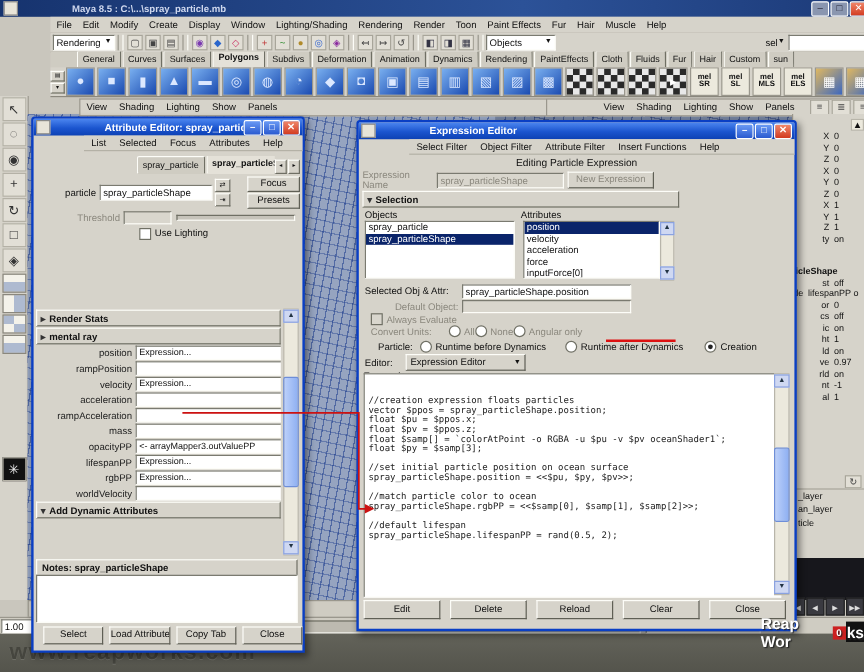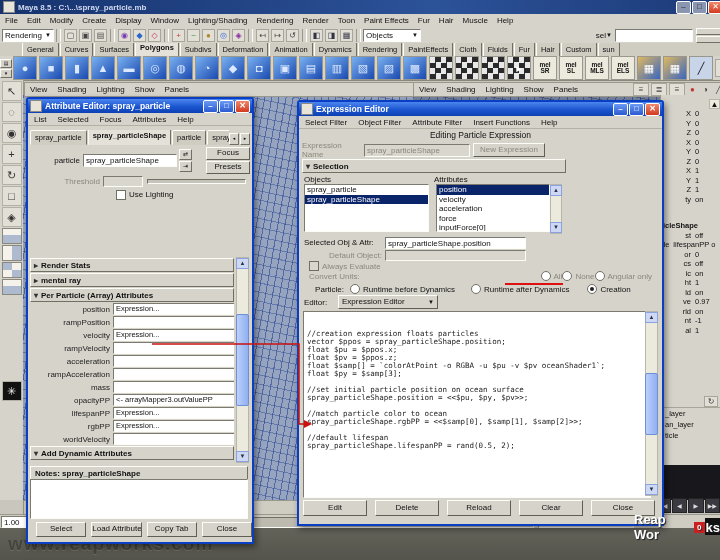--- a/index.html
+++ b/index.html
@@ -1,20 +1,20 @@
 <!DOCTYPE html>
 <html><head>
 <meta charset="utf-8">
 <style>
   html,body{margin:0;padding:0;}
   body{font-family:"Liberation Sans",sans-serif;background:#555;}
   #screen{position:relative;width:720px;height:560px;background:#c9c6bd;overflow:hidden;font-size:8px;color:#111;}
   .a{position:absolute;}
   .f{display:flex;align-items:center;}
-  .nw{white-space:nowrap;overflow:hidden;}
+  .nw{white-space:nowrap;overflow:hidden;margin-left:42px;}
   
   .up{background:#d6d3ca;border:1px solid;border-color:#fdfdf8 #6f6f64 #6f6f64 #fdfdf8;}
   .dn{background:#d6d3ca;border:1px solid;border-color:#6f6f64 #fdfdf8 #fdfdf8 #6f6f64;}
   .fld{background:#fff;border:1px solid;border-color:#7a7a70 #fdfdf8 #fdfdf8 #7a7a70;font-size:8px;line-height:11px;padding:0 2px;overflow:hidden;white-space:nowrap;}
   .gfld{background:#d9d6cd;color:#8b887e;}
   .btn{background:#d6d3ca;border:1px solid;border-color:#fdfdf8 #5f5f55 #5f5f55 #fdfdf8;text-align:center;font-size:8px;line-height:12px;overflow:hidden;white-space:nowrap;cursor:default;}
   .gtxt{color:#8b887e;}
   
   .win{position:absolute;border:2px solid #0a3fc4;background:#d6d3ca;box-shadow:2px 3px 6px rgba(0,0,0,.45);border-radius:3px 3px 0 0;}
   .wtitle{height:14px;background:linear-gradient(180deg,#4c86f0 0%,#1b55cf 55%,#0d41b4 100%);color:#fff;font-weight:bold;font-size:8.5px;display:flex;align-items:center;padding:0 2px;border-radius:1px 1px 0 0;}
@@ -661,45 +661,37 @@
           <div class="sec">
             <span class="arr"></span>
             <span>Render Stats</span>
           </div>
 
           <div class="sec">
             <span class="arr"></span>
             <span>mental ray</span>
           </div>
         </div>
-      <div class="sec open">
-        <span class="arr"></span>
-        <span>Per Particle (Array) Attributes</span>
-      </div>
       <div>
 
           <div class="pp-row">
             <span class="pp-label">position</span>
             <span class="pp-field">Expression...</span>
           </div>
 
           <div class="pp-row">
             <span class="pp-label">rampPosition</span>
             <span class="pp-field"></span>
           </div>
 
           <div class="pp-row">
             <span class="pp-label">velocity</span>
             <span class="pp-field">Expression...</span>
           </div>
 
-          <div class="pp-row">
-            <span class="pp-label">rampVelocity</span>
-            <span class="pp-field"></span>
-          </div>
 
           <div class="pp-row">
             <span class="pp-label">acceleration</span>
             <span class="pp-field"></span>
           </div>
 
           <div class="pp-row">
             <span class="pp-label">rampAcceleration</span>
             <span class="pp-field"></span>
           </div>
@@ -812,21 +804,21 @@
       <span class="fld" style="width:135px;height:10px;">spray_particleShape.position</span>
     </div>
     <div class="f gtxt" style="height:12px;padding:0 5px;">
       <span style="width:78px;text-align:right;padding-right:3px;">Default Object:</span>
       <span class="fld gfld" style="width:135px;height:9px;"></span>
     </div>
     <div class="f gtxt" style="height:10px;padding:0 10px;">
       <span class="chk g"></span>
       <span>Always Evaluate</span>
     </div>
-    <div class="f gtxt" style="height:10px;padding:0 10px;gap:28px;justify-content:space-between;">
+    <div class="f gtxt" style="height:10px;padding:0 10px;gap:14px;">
       <span>Convert Units:</span>
       <span class="f">
 
       <span class="f">
             <span class="radio"></span>
             <span>All</span>
           </span>
           <span class="f">
             <span class="radio"></span>
             <span>None</span>

